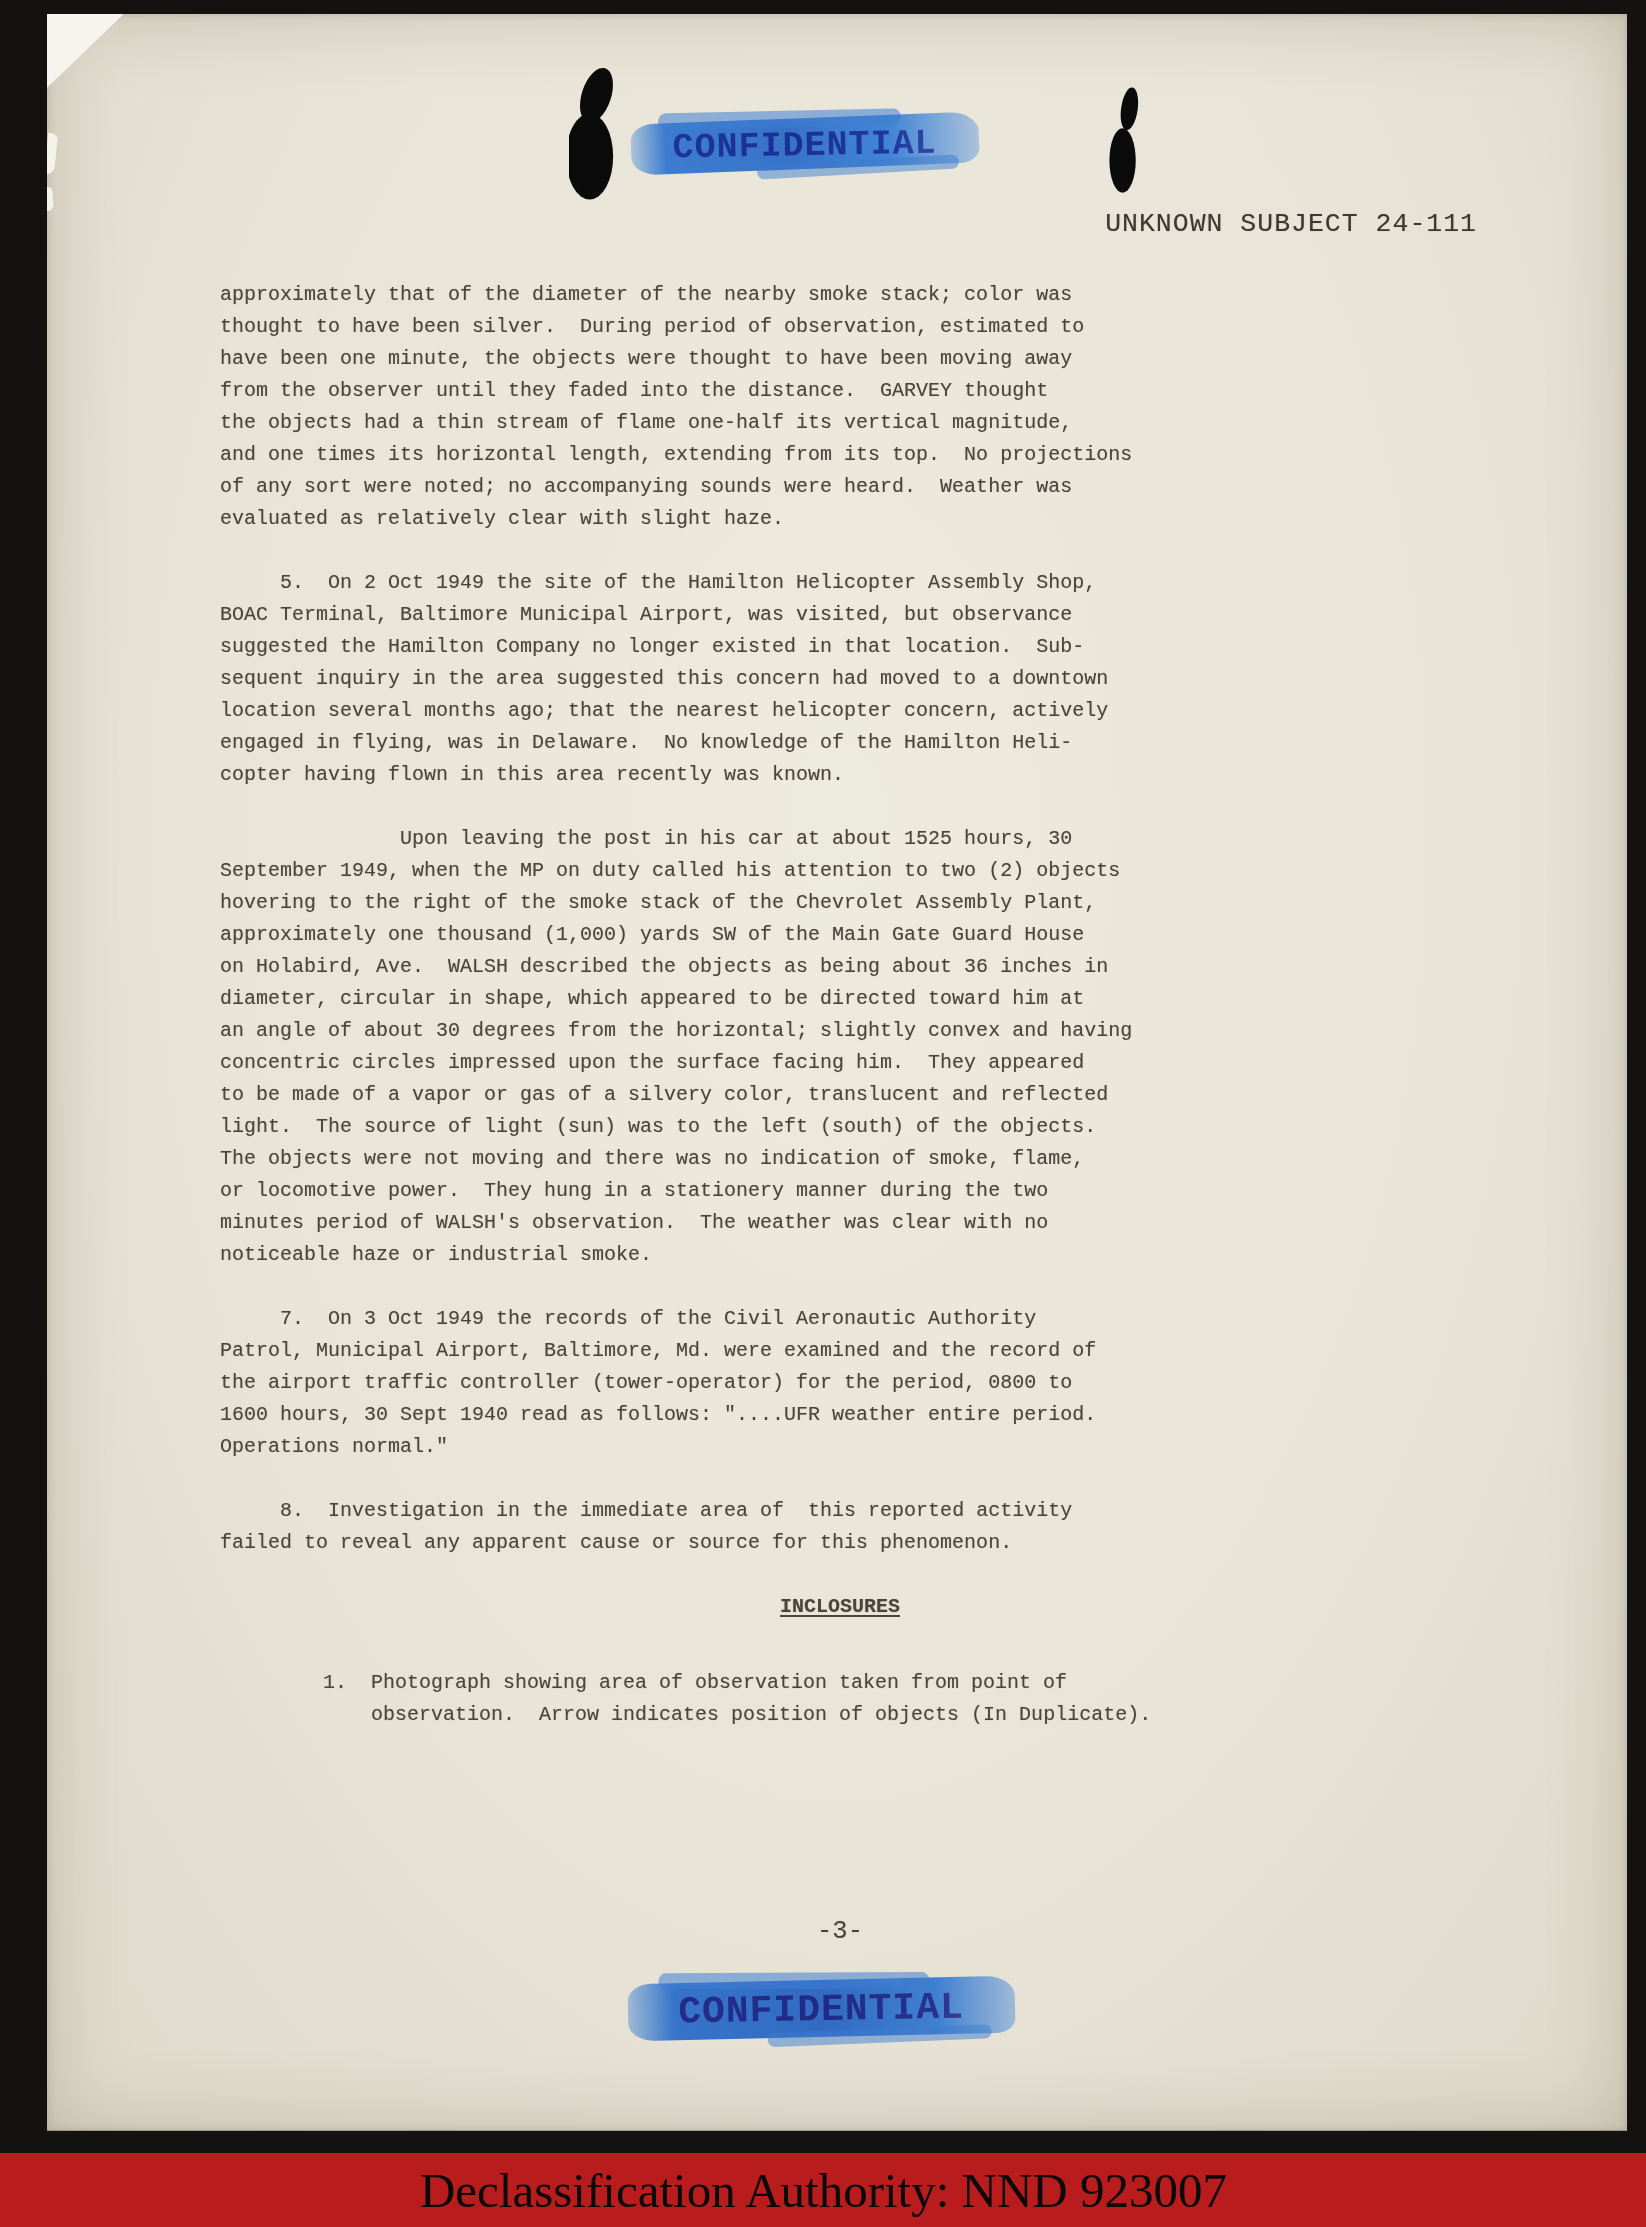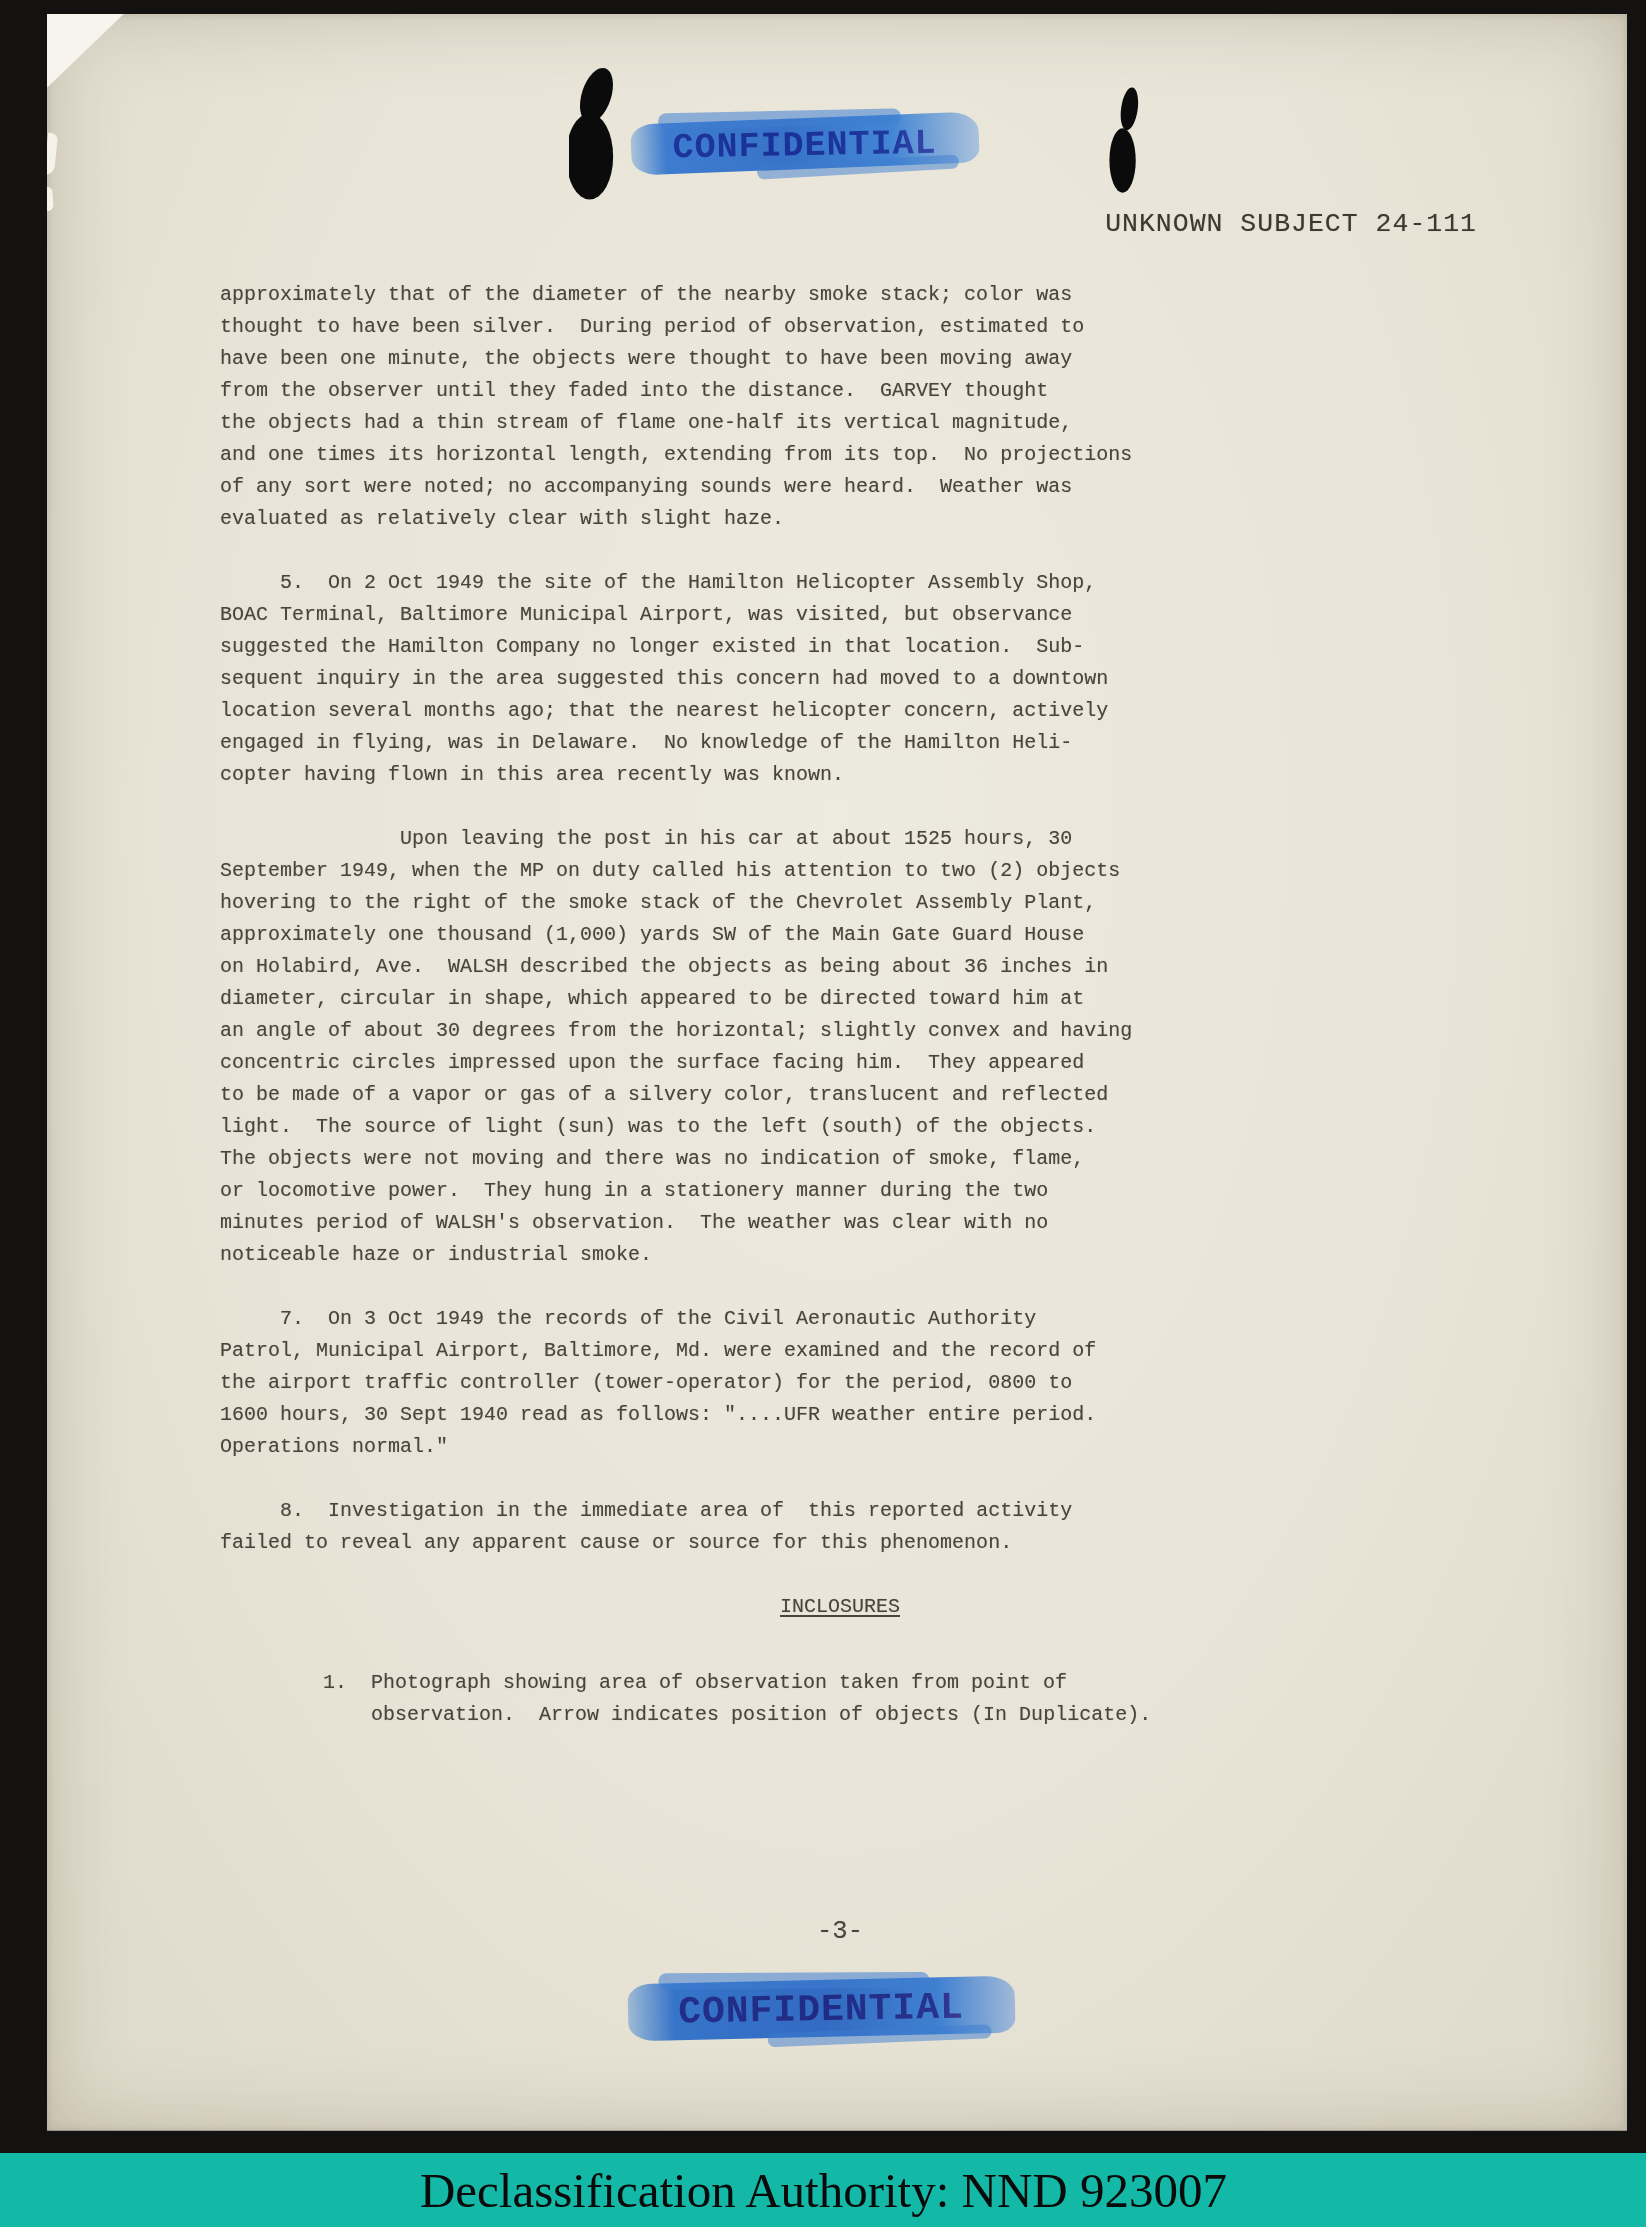--- a/index.html
+++ b/index.html
@@ -35,21 +35,21 @@
   .hole-left{left:522px;top:47px;}
   .hole-right{left:1059px;top:69px;}
   
   .text-column{
     position:absolute;left:173px;top:265px;width:1240px;z-index:4;
     color:#4a443a;font-size:20px;line-height:32px;
     text-shadow:0 0 1px rgba(74,68,58,.35);
   }
   .para{white-space:pre-wrap;margin:0 0 32px 0;font-family:"Liberation Mono",monospace;}
   .para.center{text-align:center;}
-  .para.u{text-decoration:underline;text-underline-offset:3.4px;text-decoration-thickness:1.5px;}
+  .para.u{text-decoration:underline;text-underline-offset:3.4px;text-decoration-thickness:1.5px;font-weight:bold;}
   .para.inclosures{margin:11.8px 0 44px 0;}
   .para.enclosure{margin-left:103px;}
   .header-ref{
     position:absolute;top:195px;right:150px;z-index:4;
     font-size:26.5px;letter-spacing:1px;color:#3e3930;
     text-shadow:0 0 1px rgba(62,57,48,.35);
   }
   .page-number{
     position:absolute;left:173px;top:1903px;width:1240px;text-align:center;z-index:4;
     font-size:25.5px;color:#4a443a;text-shadow:0 0 1px rgba(74,68,58,.35);
@@ -85,21 +85,21 @@
   }
   .stamp-bottom .marker{height:57px;transform:rotate(-1.3deg);
     background:linear-gradient(90deg,
       rgba(72,138,214,.45) 0%, rgba(44,110,200,.95) 12%,
       rgba(36,98,192,.93) 50%, rgba(54,122,208,.95) 80%,
       rgba(90,146,218,.5) 100%);
   }
   
   .declass-band{
     position:absolute;left:0;bottom:0;width:1647px;height:74px;
-    background:#14b8a6;display:flex;align-items:center;justify-content:center;
+    background:#b91c1c;display:flex;align-items:center;justify-content:center;
     z-index:10;
   }
   .declass-band span{
     font-family:"Liberation Serif", serif;
     font-size:49px;color:#0a0a0a;line-height:1;
   }
 </style>
 </head>
 <body>
 

